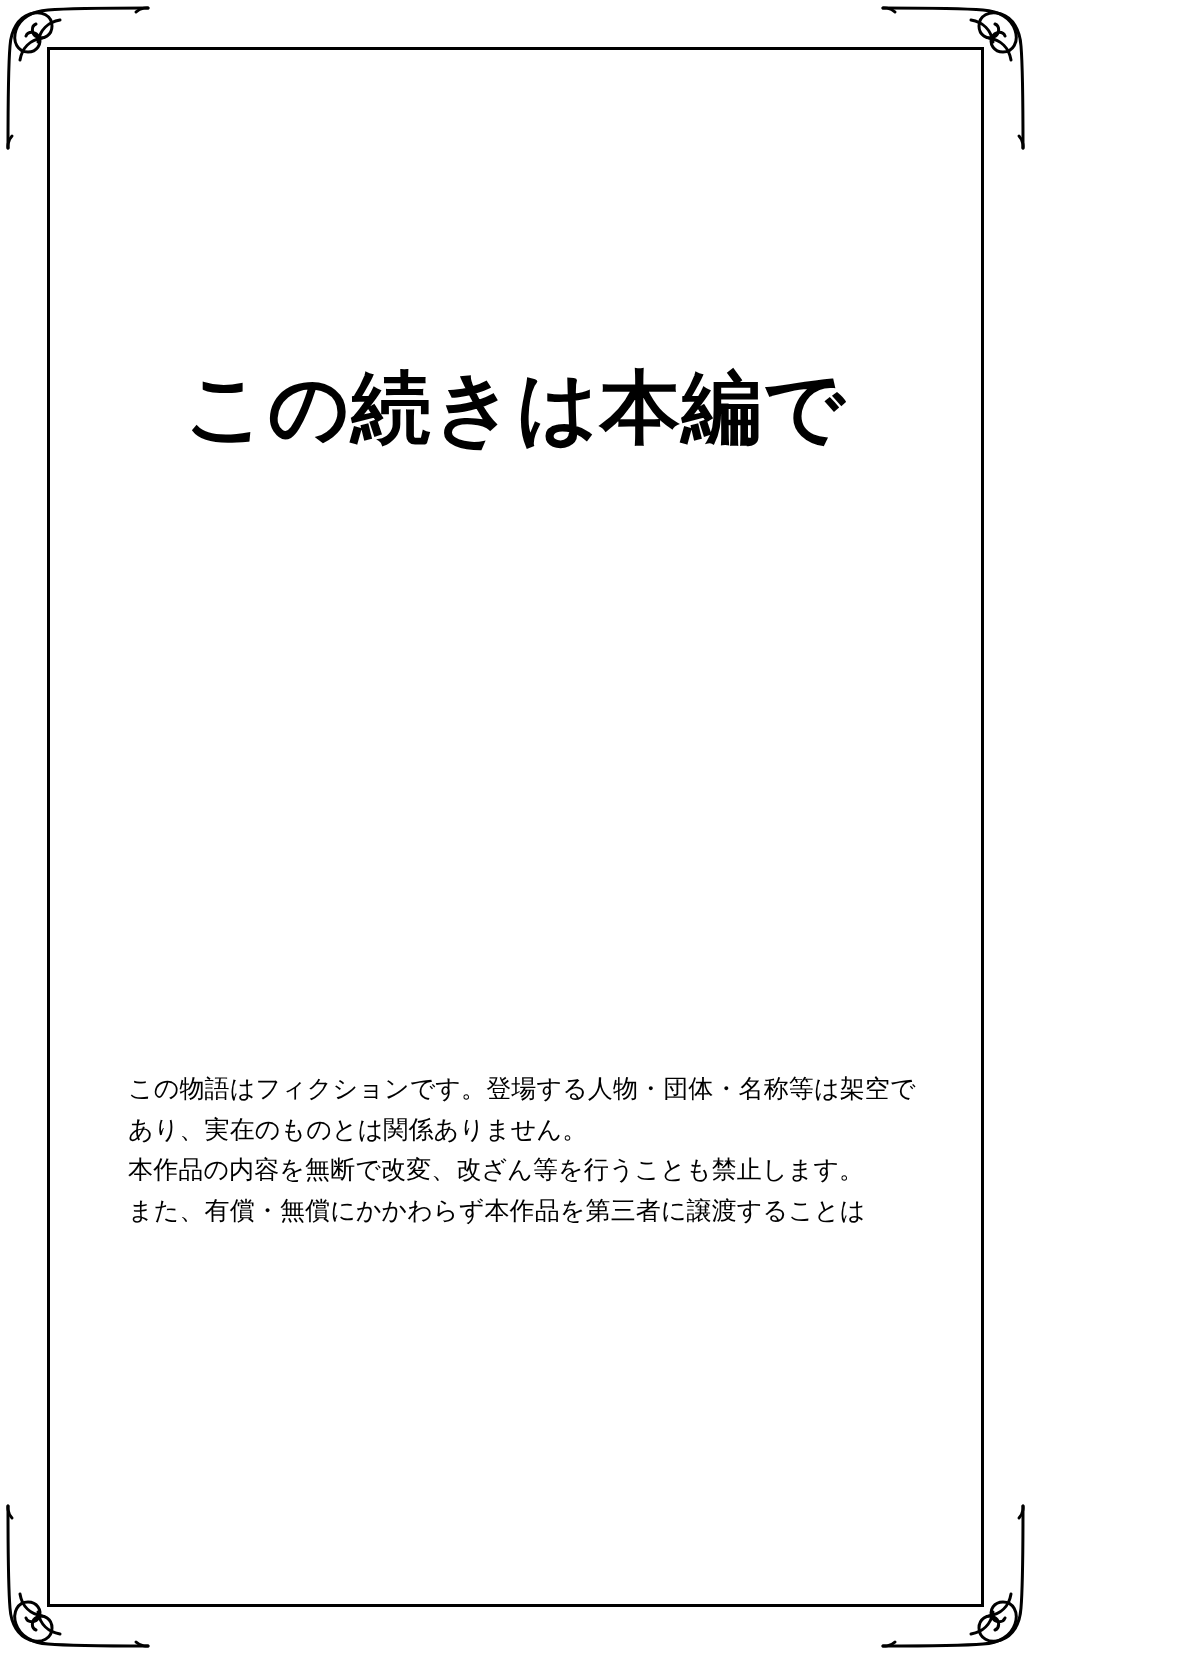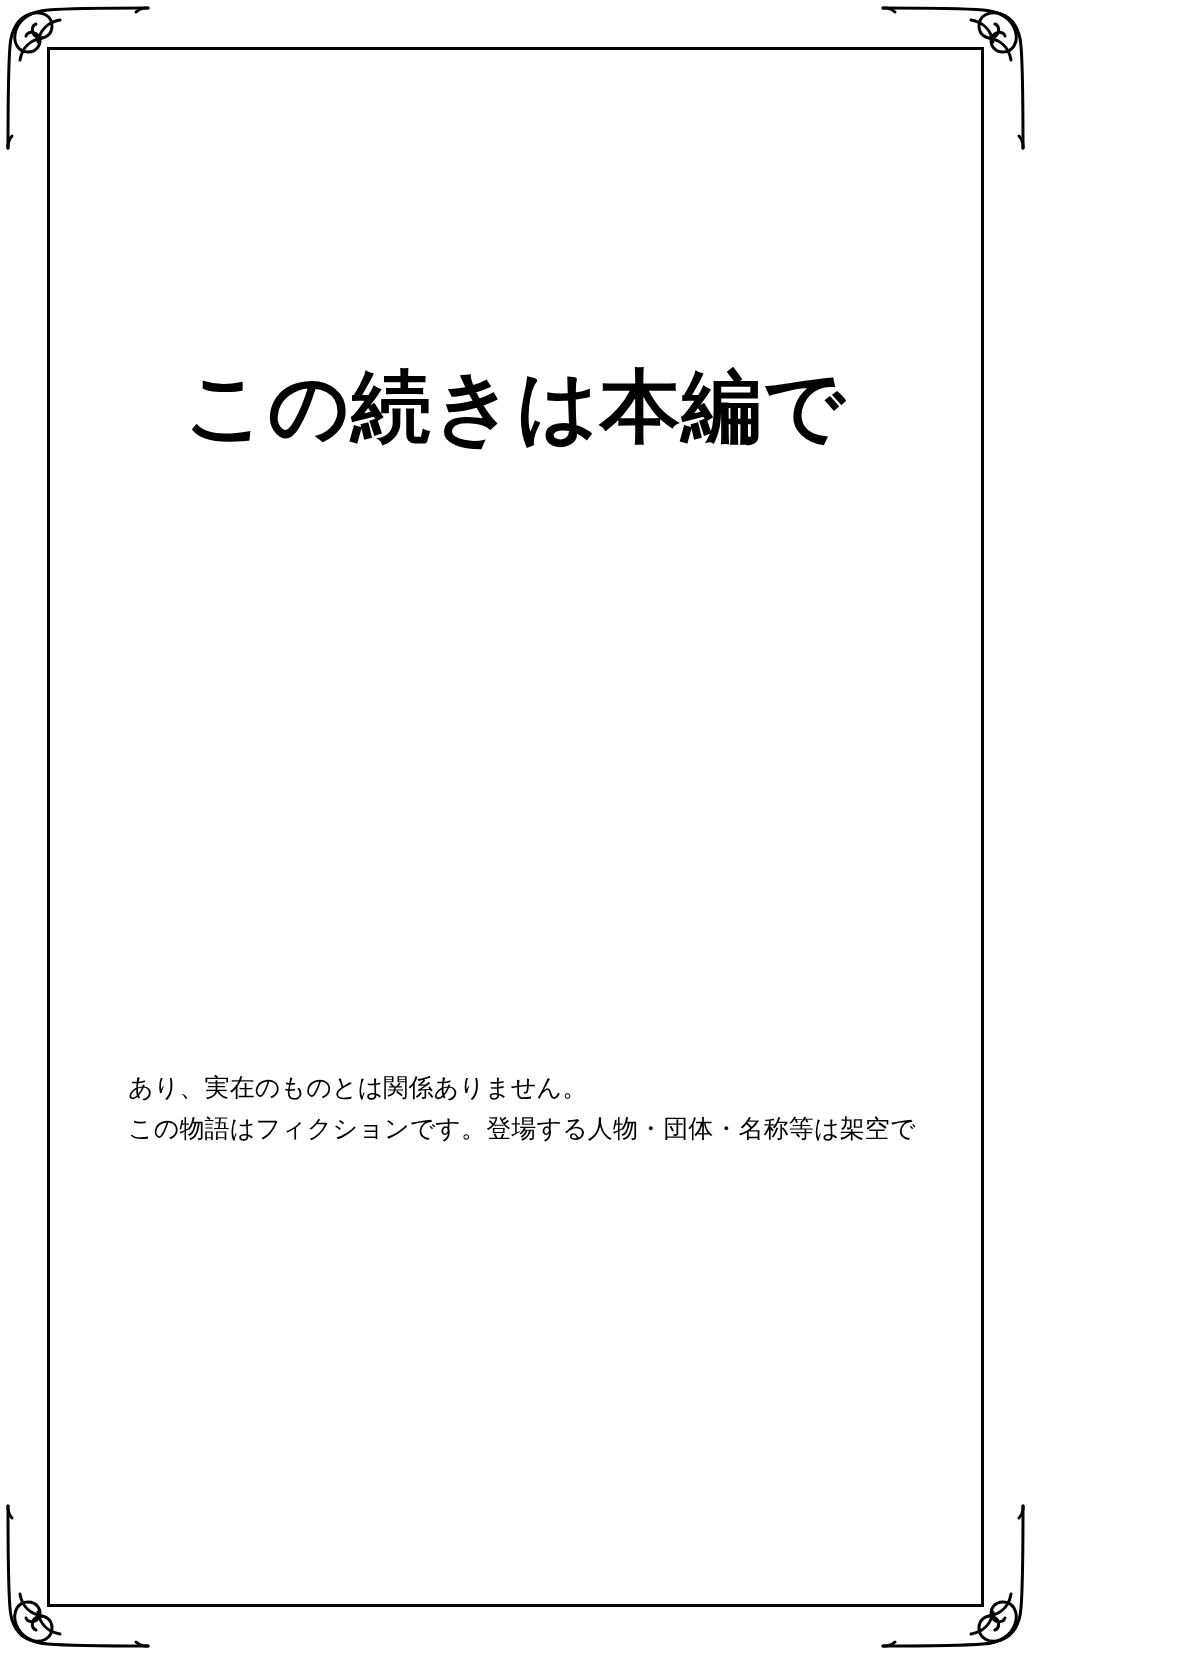--- a/index.html
+++ b/index.html
@@ -10,21 +10,20 @@
   body {
     font-family: "Liberation Sans", "DejaVu Sans", sans-serif;
     color: #000000;
   }
   .page {
     position: relative;
     width: 1031px;
     height: 1654px;
     background: #ffffff;
     overflow: hidden;
-    font-family: Liberation Serif, serif;
   }
 
   
   .corner {
     position: absolute;
     width: 150px;
     height: 150px;
     pointer-events: none;
   }
   .corner svg { display: block; width: 100%; height: 100%; }
@@ -119,17 +118,19 @@
     </svg>
   </div>
 
   <div class="frame"></div>
 
   <div class="headline">
     <span class="ln">この続きは本編で</span>
   </div>
 
   <div class="notice">
+    <p class="para">この物語はフィクションです。登場する人物・団体・名称等は架空で</p>
     <p class="para">あり、実在のものとは関係ありません。</p>
-    <p class="para">この物語はフィクションです。登場する人物・団体・名称等は架空で</p>
+    <p class="para">本作品の内容を無断で改変、改ざん等を行うことも禁止します。</p>
+    <p class="para">また、有償・無償にかかわらず本作品を第三者に譲渡することは</p>
   </div>
 
 </div>
 
 </body></html>

